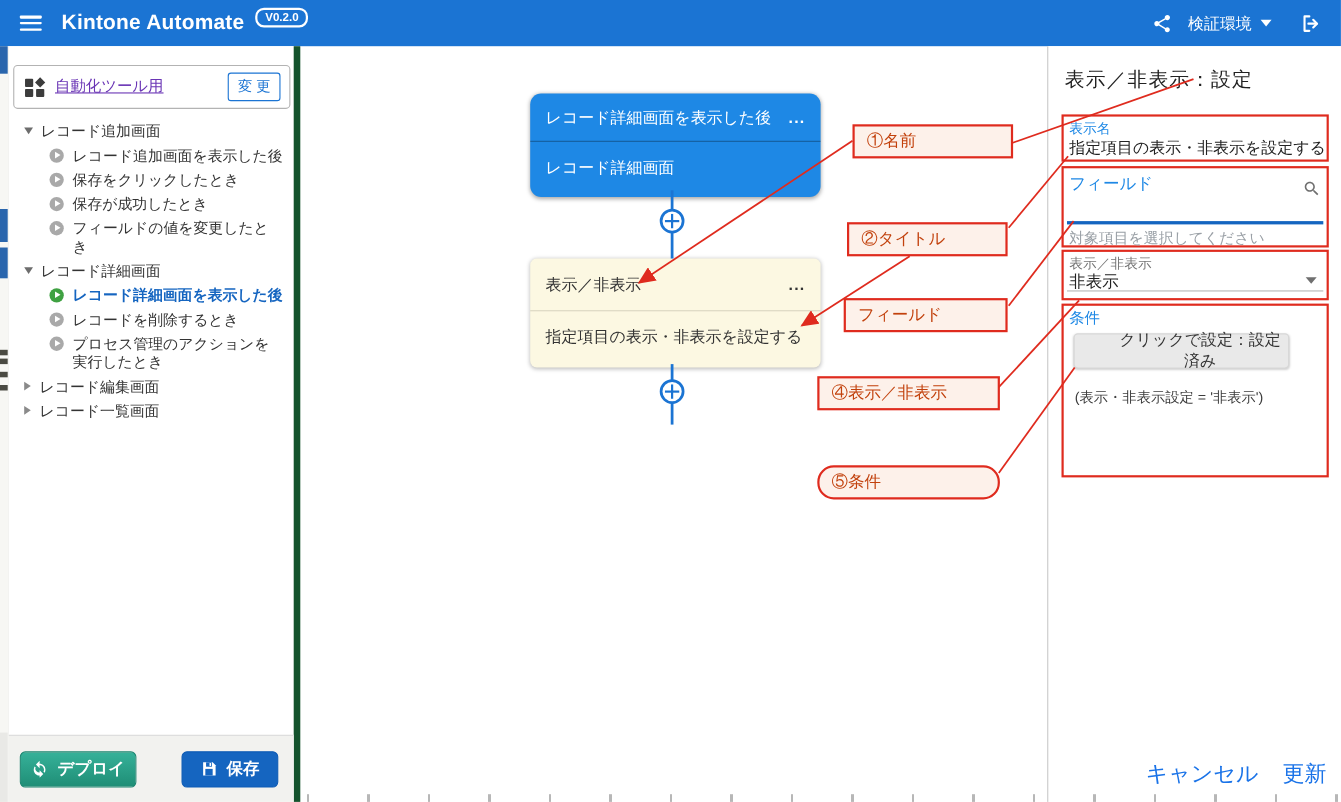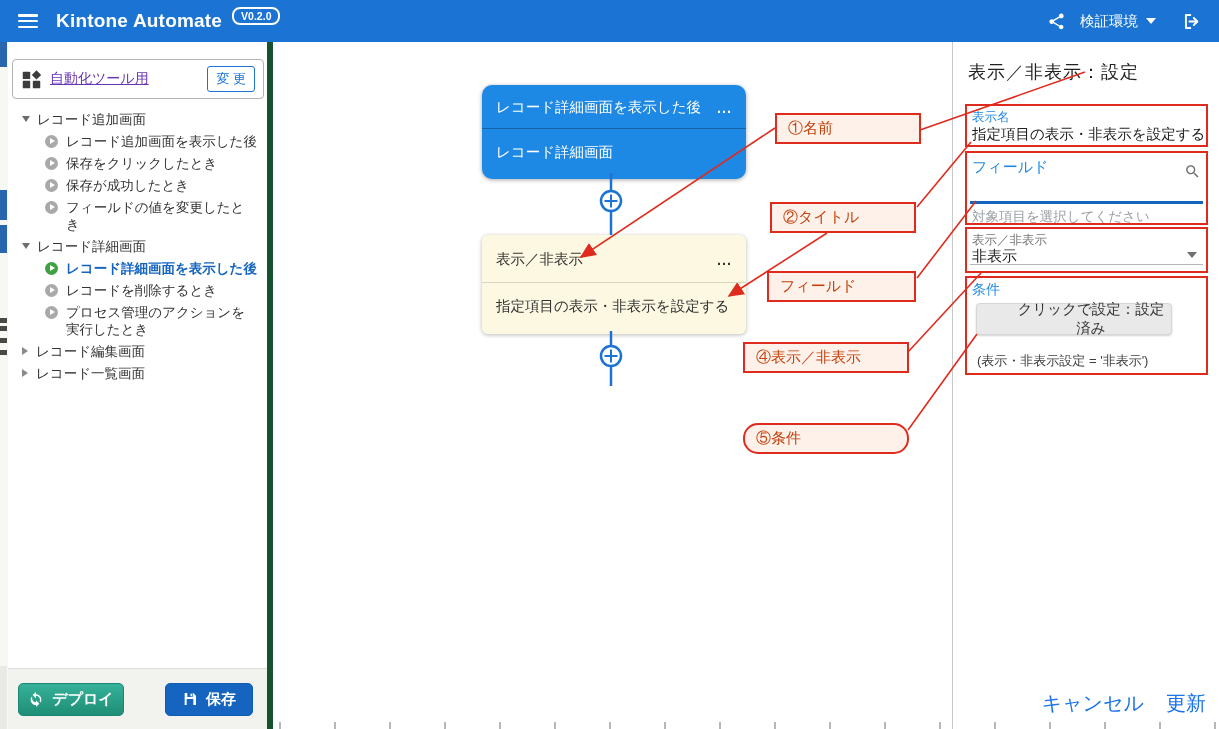--- a/index.html
+++ b/index.html
@@ -68,21 +68,21 @@
   .ann4{left:743px;top:342px;width:166px;height:31px;}
   .ann5{left:743px;top:423px;width:166px;height:31px;border-radius:15px;}
 
   
   .panel{position:absolute;left:952px;top:42px;right:0;bottom:0;background:#fff;border-left:1px solid #c9c9c9;box-sizing:border-box;}
   .panel-title{position:absolute;left:15px;top:18px;font-size:18px;color:#222;letter-spacing:1px;}
   .red-box{position:absolute;border:2px solid #df2b1e;box-sizing:border-box;background:#fff;}
   .rb1{left:12px;top:62px;width:243px;height:43px;}
   .rb2{left:12px;top:109px;width:243px;height:74px;}
   .rb3{left:12px;top:185px;width:243px;height:46px;}
-  .rb4{left:12px;top:234px;width:243px;height:99px;}
+  .rb4{left:12px;top:234px;width:243px;height:158px;}
   .lbl-blue-s{position:absolute;left:5px;top:3px;font-size:12.5px;color:#1e88e5;}
   .fld-value{position:absolute;left:5px;top:19px;font-size:14.5px;color:#222;}
   .lbl-blue-m{position:absolute;left:5px;top:5px;font-size:15px;color:#1e88e5;}
   .search-ic{position:absolute;right:5px;top:10px;}
   .blue-underline{position:absolute;left:3px;right:3px;top:48px;height:2.5px;background:#1565c0;}
   .placeholder{position:absolute;left:5px;top:55px;font-size:13.5px;color:#9aa0a6;}
   .lbl-gray-s{position:absolute;left:5px;top:3px;font-size:12.5px;color:#757575;}
   .sel-value{position:absolute;left:5px;top:18px;font-size:15px;color:#222;}
   .sel-caret{position:absolute;right:9px;top:23px;width:0;height:0;border-left:5px solid transparent;border-right:5px solid transparent;border-top:6px solid #6f6f6f;}
   .gray-underline{position:absolute;left:3px;right:3px;bottom:6px;height:1px;background:#b5b5b5;}

